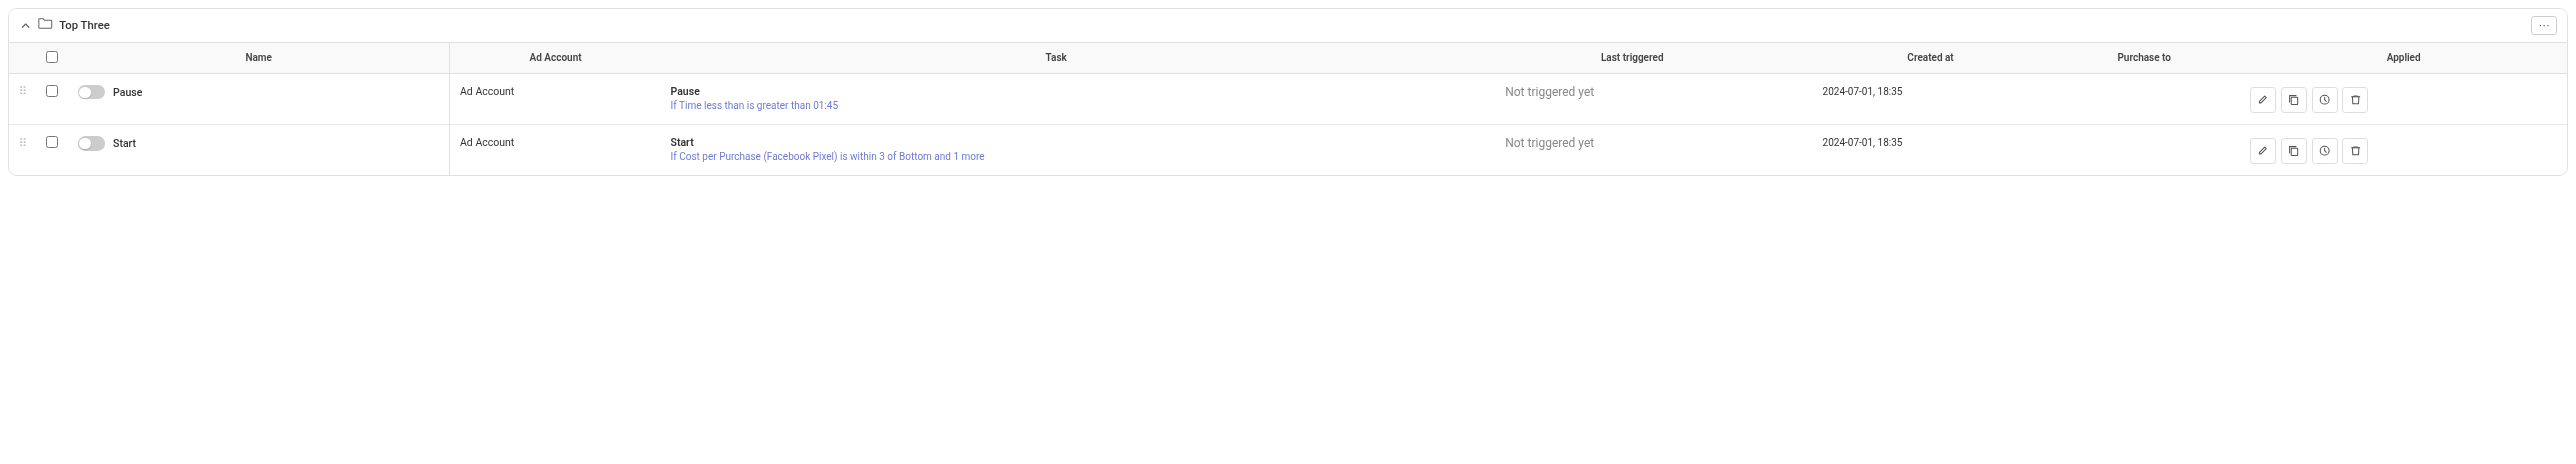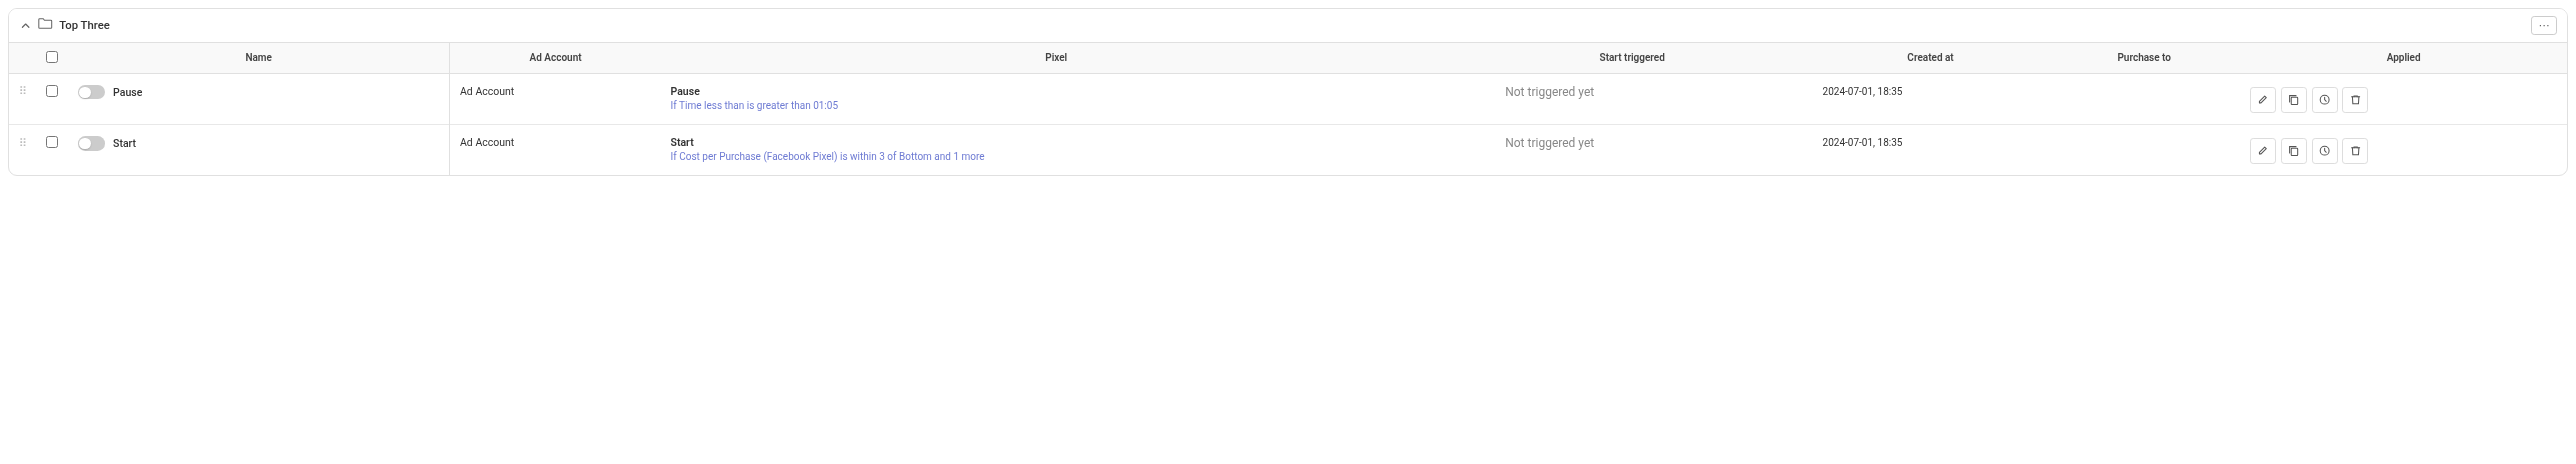--- a/index.html
+++ b/index.html
@@ -257,22 +257,22 @@
   <div class="table-wrapper">
     <table>
       <thead>
         <tr>
           <th class="drag-col"></th>
           <th class="checkbox-col">
             <input type="checkbox" class="checkbox" style="">
           </th>
           <th class="name-col">Name</th>
           <th class="ad-account-col">Ad Account</th>
-          <th class="task-col">Pixel</th>
-          <th class="last-triggered-col">Start triggered</th>
+          <th class="task-col">Task</th>
+          <th class="last-triggered-col">Last triggered</th>
           <th class="created-at-col">Created at</th>
           <th class="applied-to-col">Purchase to</th>
           <th class="actions-col">Applied</th>
         </tr>
       </thead>
       <tbody id="table-body">
       <tr>
     <td class="drag-col">
       <span class="drag-handle">⠿</span>
     </td>
@@ -281,21 +281,21 @@
     </td>
     <td class="name-col">
       <div class="name-cell">
         <div class="toggle-switch"></div>
         <span class="rule-name">Pause</span>
       </div>
     </td>
     <td class="ad-account-col">Ad Account</td>
     <td class="task-col">
       <div class="task-name">Pause</div>
-      <div class="task-condition">If Time less than is greater than 01:05</div>
+      <div class="task-condition">If Time less than is greater than 01:45</div>
     </td>
     <td class="last-triggered-col">
       <span class="not-triggered">Not triggered yet</span>
     </td>
     <td class="created-at-col">
       <span class="created-date">2024-07-01, 18:35</span>
     </td>
     <td class="applied-to-col"></td>
     <td class="actions-col">
       <div class="actions-cell">

